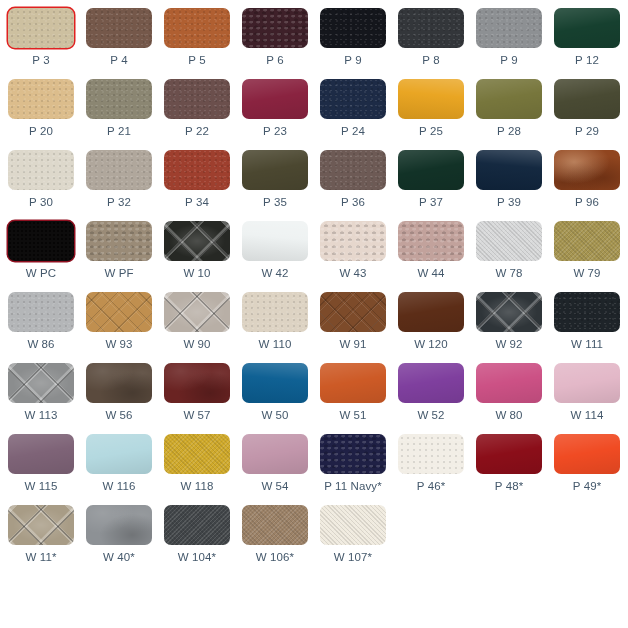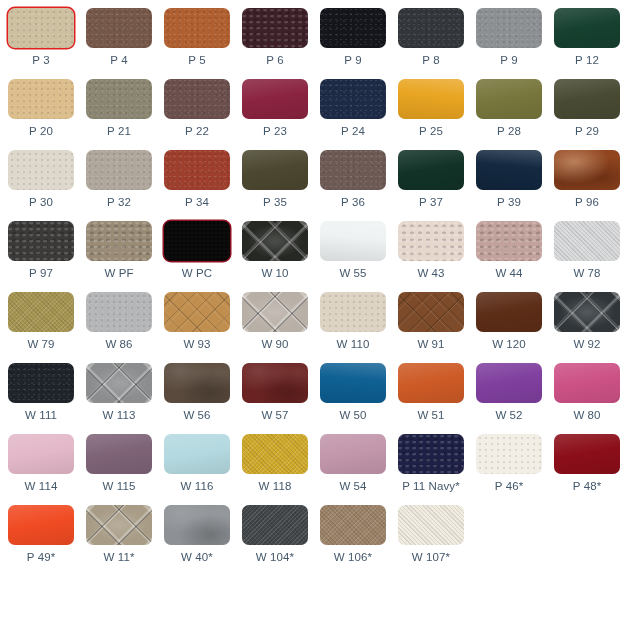--- a/index.html
+++ b/index.html
@@ -259,48 +259,42 @@
       </div>
       <div class="swatch-label">P 39</div>
     </div>
     <div class="swatch-cell">
       <div class="swatch-chip" style="background-color: rgb(144, 69, 31);">
         <span class="tex tex-antique"></span>
       </div>
       <div class="swatch-label">P 96</div>
     </div>
     <div class="swatch-cell">
-      <div class="swatch-chip" style="background-color: rgb(59, 58, 56);">
-        <span class="tex tex-pebble"></span>
-      </div>
-      <div class="swatch-label">P 97</div>
+      <div class="swatch-chip selected-dark" style="background-color: rgb(13, 12, 12);">
+        <span class="tex tex-perf"></span>
+      </div>
+      <div class="swatch-label">W PC</div>
     </div>
     <div class="swatch-cell">
       <div class="swatch-chip" style="background-color: rgb(154, 139, 119);">
         <span class="tex tex-pebble"></span>
       </div>
       <div class="swatch-label">W PF</div>
     </div>
     <div class="swatch-cell">
-      <div class="swatch-chip selected-dark" style="background-color: rgb(13, 12, 12);">
-        <span class="tex tex-perf"></span>
-      </div>
-      <div class="swatch-label">W PC</div>
-    </div>
-    <div class="swatch-cell">
       <div class="swatch-chip" style="background-color: rgb(38, 40, 36);">
         <span class="tex tex-quilt-big"></span>
       </div>
       <div class="swatch-label">W 10</div>
     </div>
     <div class="swatch-cell">
       <div class="swatch-chip" style="background-color: rgb(238, 242, 242);">
         <span class="tex tex-gloss"></span>
       </div>
-      <div class="swatch-label">W 55</div>
+      <div class="swatch-label">W 42</div>
     </div>
     <div class="swatch-cell">
       <div class="swatch-chip" style="background-color: rgb(230, 215, 205);">
         <span class="tex tex-pebble"></span>
       </div>
       <div class="swatch-label">W 43</div>
     </div>
     <div class="swatch-cell">
       <div class="swatch-chip" style="background-color: rgb(194, 162, 156);">
         <span class="tex tex-pebble"></span>

